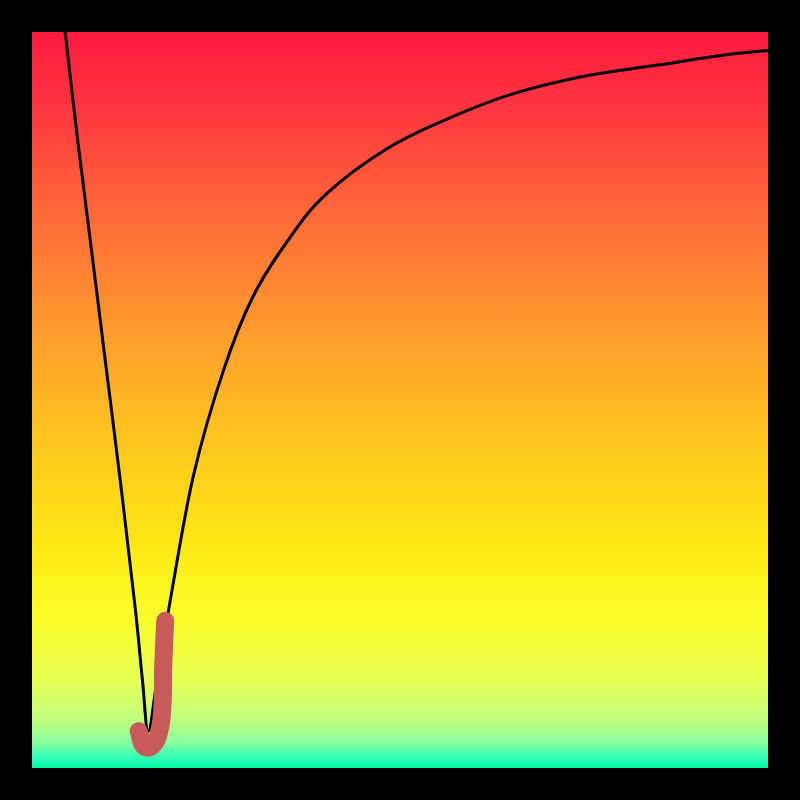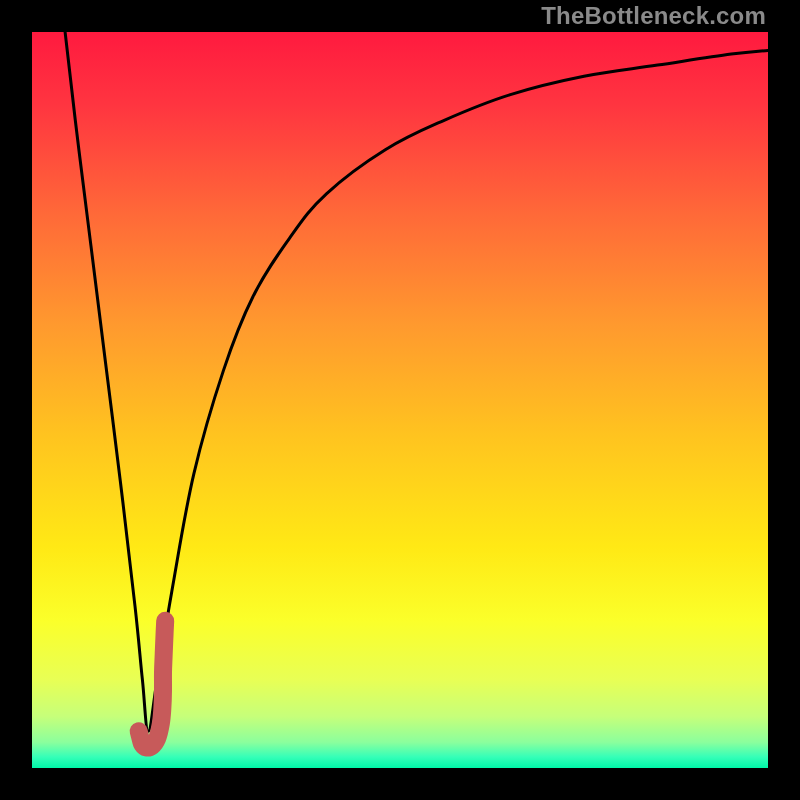--- a/index.html
+++ b/index.html
@@ -76,14 +76,13 @@
       </defs>
       <rect x="0" y="0" width="736" height="736" fill="url(#bg-grad)"></rect>
     </svg>
 
     <svg class="curve-svg" viewBox="0 0 736 736" preserveAspectRatio="none">
       <path id="curve-path" fill="none" stroke="#000000" stroke-width="3" stroke-linejoin="round" stroke-linecap="round" d="M 33.1 0.0 C 35.1 17.2, 39.5 57.3, 44.2 95.7 C 48.8 134.1, 53.6 171.0, 58.9 213.4 C 64.2 255.8, 68.3 288.8, 73.6 331.2 C 78.9 373.6, 83.0 405.2, 88.3 449.0 C 93.6 492.7, 99.1 538.3, 103.0 574.1 C 107.0 609.8, 108.0 625.2, 110.4 647.7 C 112.8 670.2, 113.6 699.2, 116.3 699.2 C 118.9 699.2, 120.9 672.9, 125.1 647.7 C 129.4 622.5, 133.2 596.5, 139.8 559.4 C 146.5 522.3, 152.6 481.3, 161.9 441.6 C 171.2 401.9, 180.8 370.4, 191.4 338.6 C 202.0 306.8, 208.9 288.8, 220.8 265.0 C 232.7 241.1, 244.4 224.6, 257.6 206.1 C 270.8 187.5, 277.2 177.8, 294.4 161.9 C 311.6 146.0, 332.1 131.0, 353.3 117.8 C 374.5 104.5, 389.6 98.3, 412.2 88.3 C 434.7 78.4, 453.2 70.5, 478.4 62.6 C 503.6 54.6, 525.5 49.5, 552.0 44.2 C 578.5 38.9, 599.1 37.1, 625.6 33.1 C 652.1 29.1, 679.3 24.7, 699.2 22.1 C 719.1 19.4, 729.4 19.1, 736.0 18.4 "></path>
       <path id="marker-path" fill="none" stroke="#c75a5a" stroke-width="18" stroke-linejoin="round" stroke-linecap="round" d="M 106.7 699.2 C 107.1 700.8, 108.3 705.6, 108.9 708.0 C 109.6 710.4, 109.5 711.1, 110.4 712.4 C 111.3 713.8, 112.4 715.1, 114.1 715.4 C 115.8 715.7, 118.0 715.5, 120.0 713.9 C 122.0 712.3, 123.5 710.5, 125.1 706.6 C 126.7 702.6, 127.9 697.1, 128.8 691.8 C 129.7 686.5, 129.9 683.1, 130.3 677.1 C 130.7 671.2, 130.9 665.3, 131.0 658.7 C 131.1 652.1, 130.9 646.9, 131.0 640.3 C 131.1 633.7, 131.5 628.5, 131.7 621.9 C 132.0 615.3, 132.2 609.5, 132.5 603.5 C 132.7 597.6, 133.1 591.4, 133.2 588.8 "></path>
     </svg>
   </div>
 
-  <div class="watermark">TheBottleneck.com</div>
 </div>
 
 </body></html>

